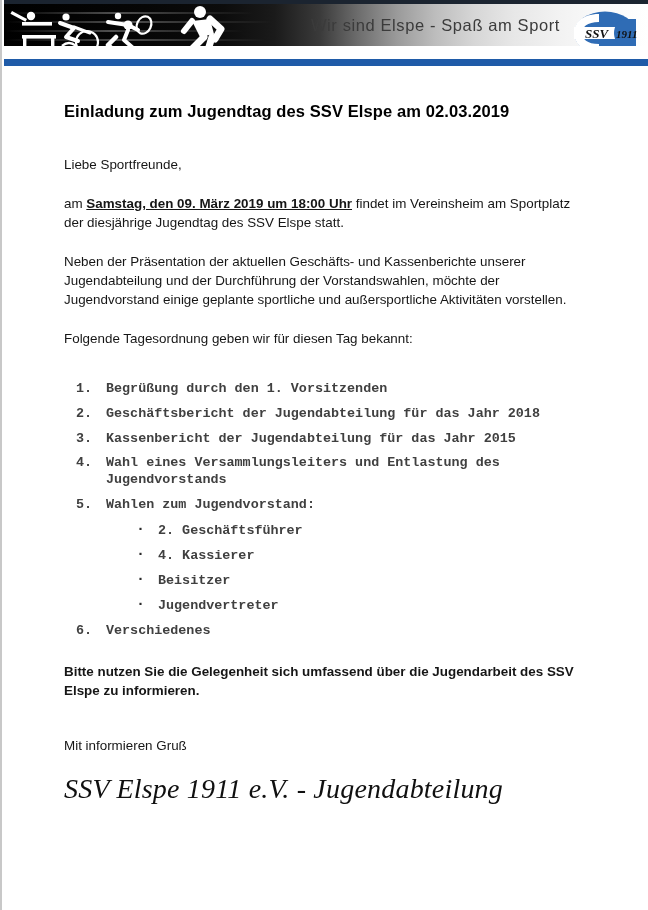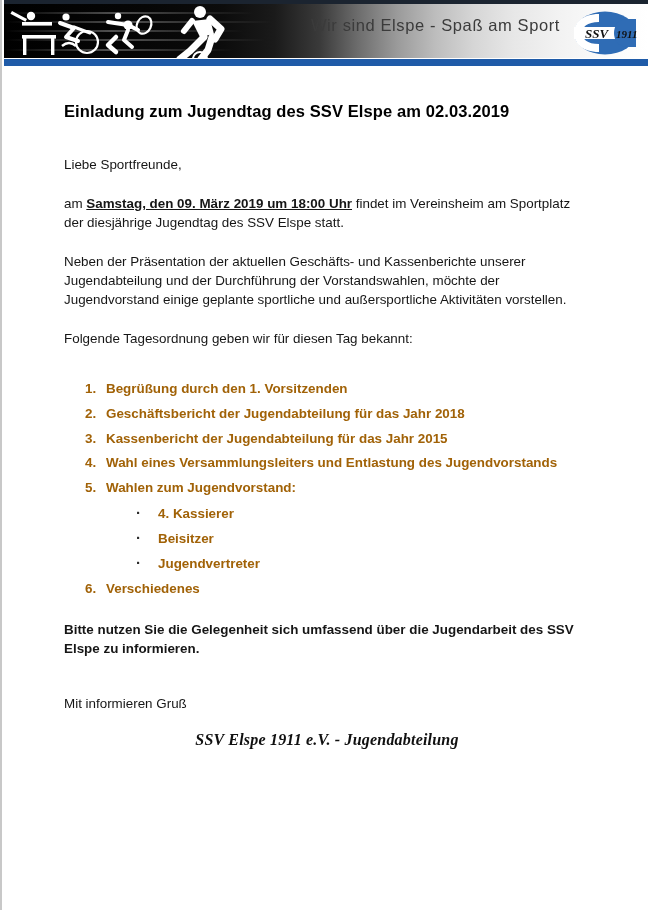--- a/index.html
+++ b/index.html
@@ -38,21 +38,21 @@
     position: absolute;
     top: 0; left: 0; right: 0;
     height: 4px;
     background: #1b2430;
   }
   .banner {
     position: absolute;
     top: 4px;
     left: 0;
     right: 0;
-    height: 54px;
+    height: 42px;
     background:
       linear-gradient(to right,
         #000000 0%,
         #060606 22%,
         #0c0c0c 34%,
         #1a1a1a 42%,
         #3a3a3a 49%,
         #6d6d6d 55%,
         #9a9a9a 61%,
         #bdbdbd 67%,
@@ -135,21 +135,22 @@
   .em-date {
     font-weight: bold;
     text-decoration: underline;
   }
 
   ol.agenda {
     margin: 0 0 6px 0;
     padding-left: 36px;
     font-size: 13.4px;
     font-weight: bold;
-    color: #a16207;
+    color: #404040;
+    font-family: Liberation Mono, monospace;
   }
   ol.agenda > li {
     margin: 0 0 8px 0;
     padding-left: 6px;
     line-height: 1.25;
   }
   ul.subagenda {
     list-style: none;
     margin: 9px 0 2px 0;
     padding-left: 26px;
@@ -180,25 +181,24 @@
   }
   p.regards {
     font-size: 13.4px;
     margin: 38px 0 0 0;
     color: #161616;
   }
   .signature {
     margin-top: 20px;
     font-family: "Liberation Serif", serif;
     font-style: italic;
-    font-weight: bold;
-    font-size: 16px;
+    font-weight: normal;
+    font-size: 28px;
     letter-spacing: .2px;
     color: #101010;
-    text-align: center;
   }
 </style>
 </head>
 <body>
 
 <div class="page">
 
   <div class="banner-wrap">
     <div class="banner-top-rule"></div>
 
@@ -286,20 +286,21 @@
     <p class="para tight">Folgende Tagesordnung geben wir für diesen Tag bekannt:</p>
 
     <ol class="agenda">
       <li>Begrüßung durch den 1. Vorsitzenden</li>
       <li>Geschäftsbericht der Jugendabteilung für das Jahr 2018</li>
       <li>Kassenbericht der Jugendabteilung für das Jahr 2015</li>
       <li>Wahl eines Versammlungsleiters und Entlastung des Jugendvorstands</li>
       <li>
         <span>Wahlen zum Jugendvorstand:</span>
         <ul class="subagenda">
+          <li>2. Geschäftsführer</li>
           <li>4. Kassierer</li>
           <li>Beisitzer</li>
           <li>Jugendvertreter</li>
         </ul>
       </li>
       <li>Verschiedenes</li>
     </ol>
 
     <p class="closing">Bitte nutzen Sie die Gelegenheit sich umfassend über die Jugendarbeit des SSV Elspe zu informieren.</p>
 

